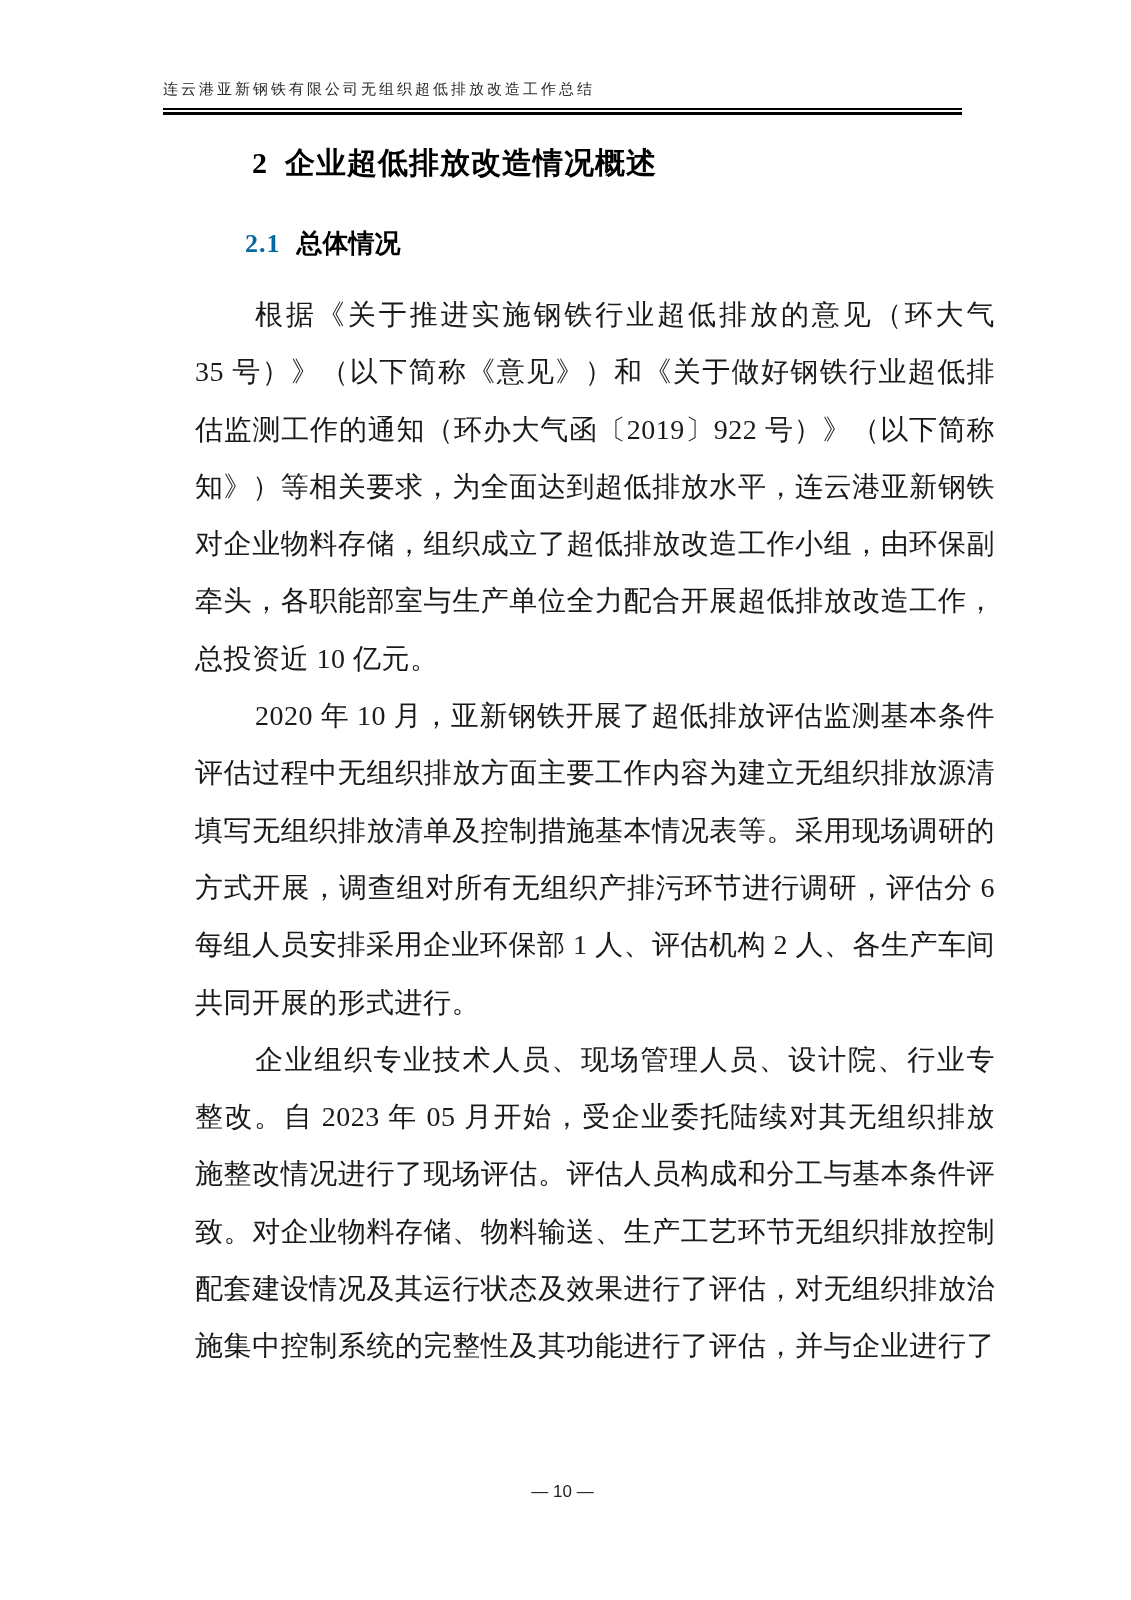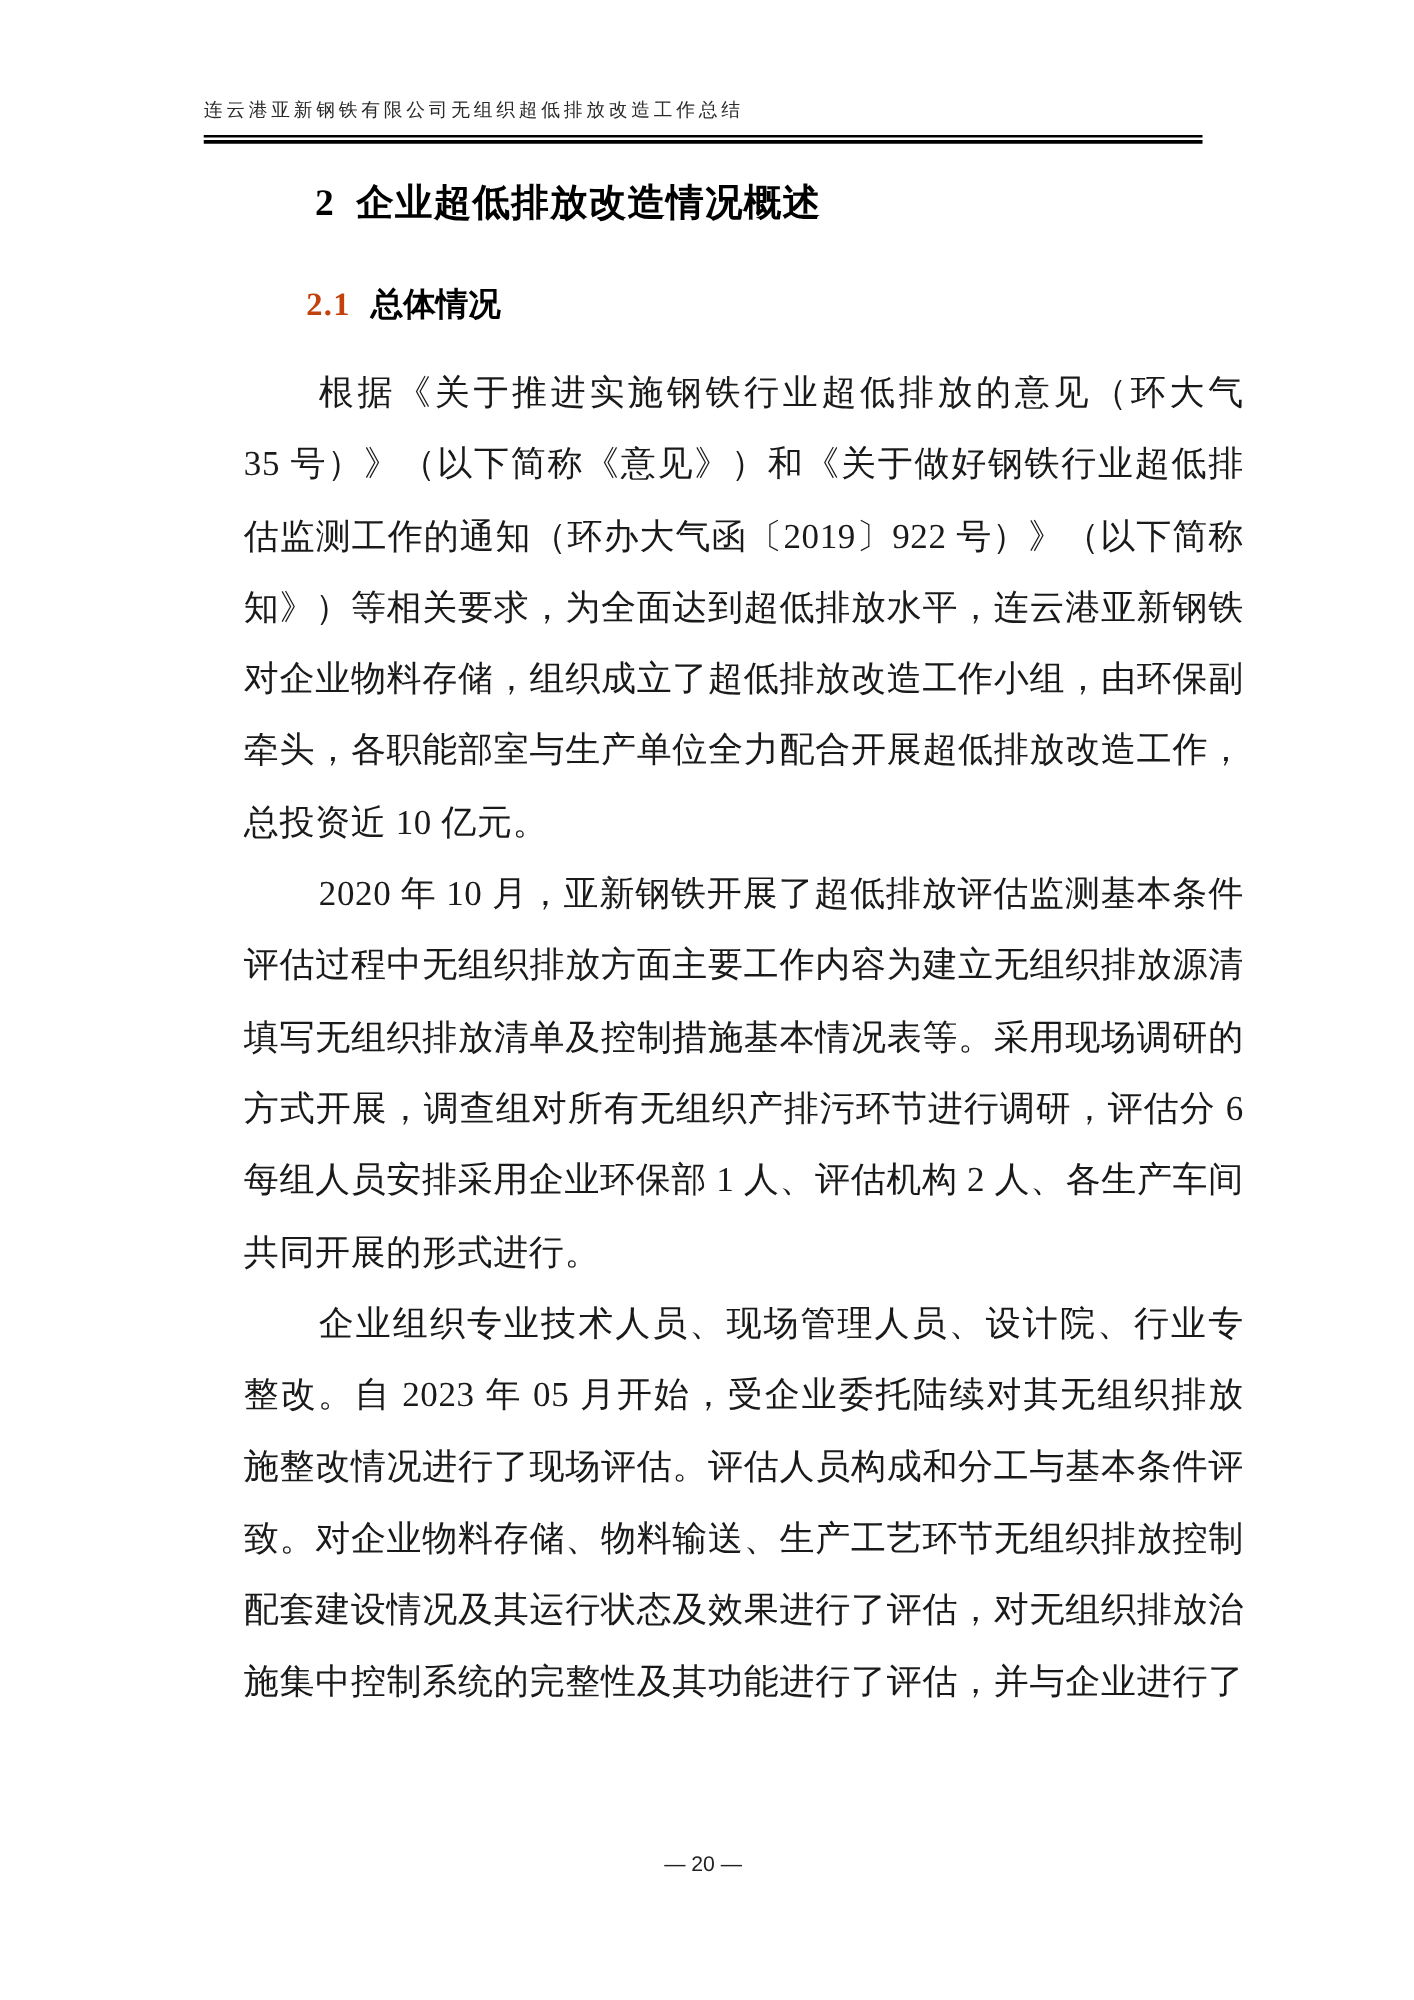--- a/index.html
+++ b/index.html
@@ -67,21 +67,21 @@
   <div class="doc-header">
     <div class="doc-header-title">连云港亚新钢铁有限公司无组织超低排放改造工作总结</div>
     <div class="rule-top"></div>
     <div class="rule-gap"></div>
     <div class="rule-bottom"></div>
   </div>
 
   <div class="content">
     <div class="h1">2  企业超低排放改造情况概述</div>
 
-    <div class="h2"><span class="num" style="color: #c2410c;">2.1</span><span>总体情况</span></div>
+    <div class="h2"><span class="num" style="color: #0369a1;">2.1</span><span>总体情况</span></div>
 
     <div class="body-text">
         <div class="line first">根据《关于推进实施钢铁行业超低排放的意见（环大气〔2019〕</div>
         <div class="line">35 号）》（以下简称《意见》）和《关于做好钢铁行业超低排放评</div>
         <div class="line">估监测工作的通知（环办大气函〔2019〕922 号）》（以下简称《通</div>
         <div class="line">知》）等相关要求，为全面达到超低排放水平，连云港亚新钢铁有限</div>
         <div class="line">对企业物料存储，组织成立了超低排放改造工作小组，由环保副总</div>
         <div class="line">牵头，各职能部室与生产单位全力配合开展超低排放改造工作，环保</div>
         <div class="line para-end">总投资近 10 亿元。</div>
         <div class="line first">2020 年 10 月，亚新钢铁开展了超低排放评估监测基本条件工作，</div>
@@ -93,16 +93,16 @@
         <div class="line first">企业组织专业技术人员、现场管理人员、设计院、行业专家逐一</div>
         <div class="line">整改。自 2023 年 05 月开始，受企业委托陆续对其无组织排放控制措</div>
         <div class="line">施整改情况进行了现场评估。评估人员构成和分工与基本条件评估一</div>
         <div class="line">致。对企业物料存储、物料输送、生产工艺环节无组织排放控制措施</div>
         <div class="line">配套建设情况及其运行状态及效果进行了评估，对无组织排放治理设</div>
         <div class="line">施集中控制系统的完整性及其功能进行了评估，并与企业进行了多次</div>
       </div>
   </div>
 
   <div class="footer">
-    <span>— 20 —</span>
+    <span>— 10 —</span>
   </div>
 
 </div>
 
 </body></html>

